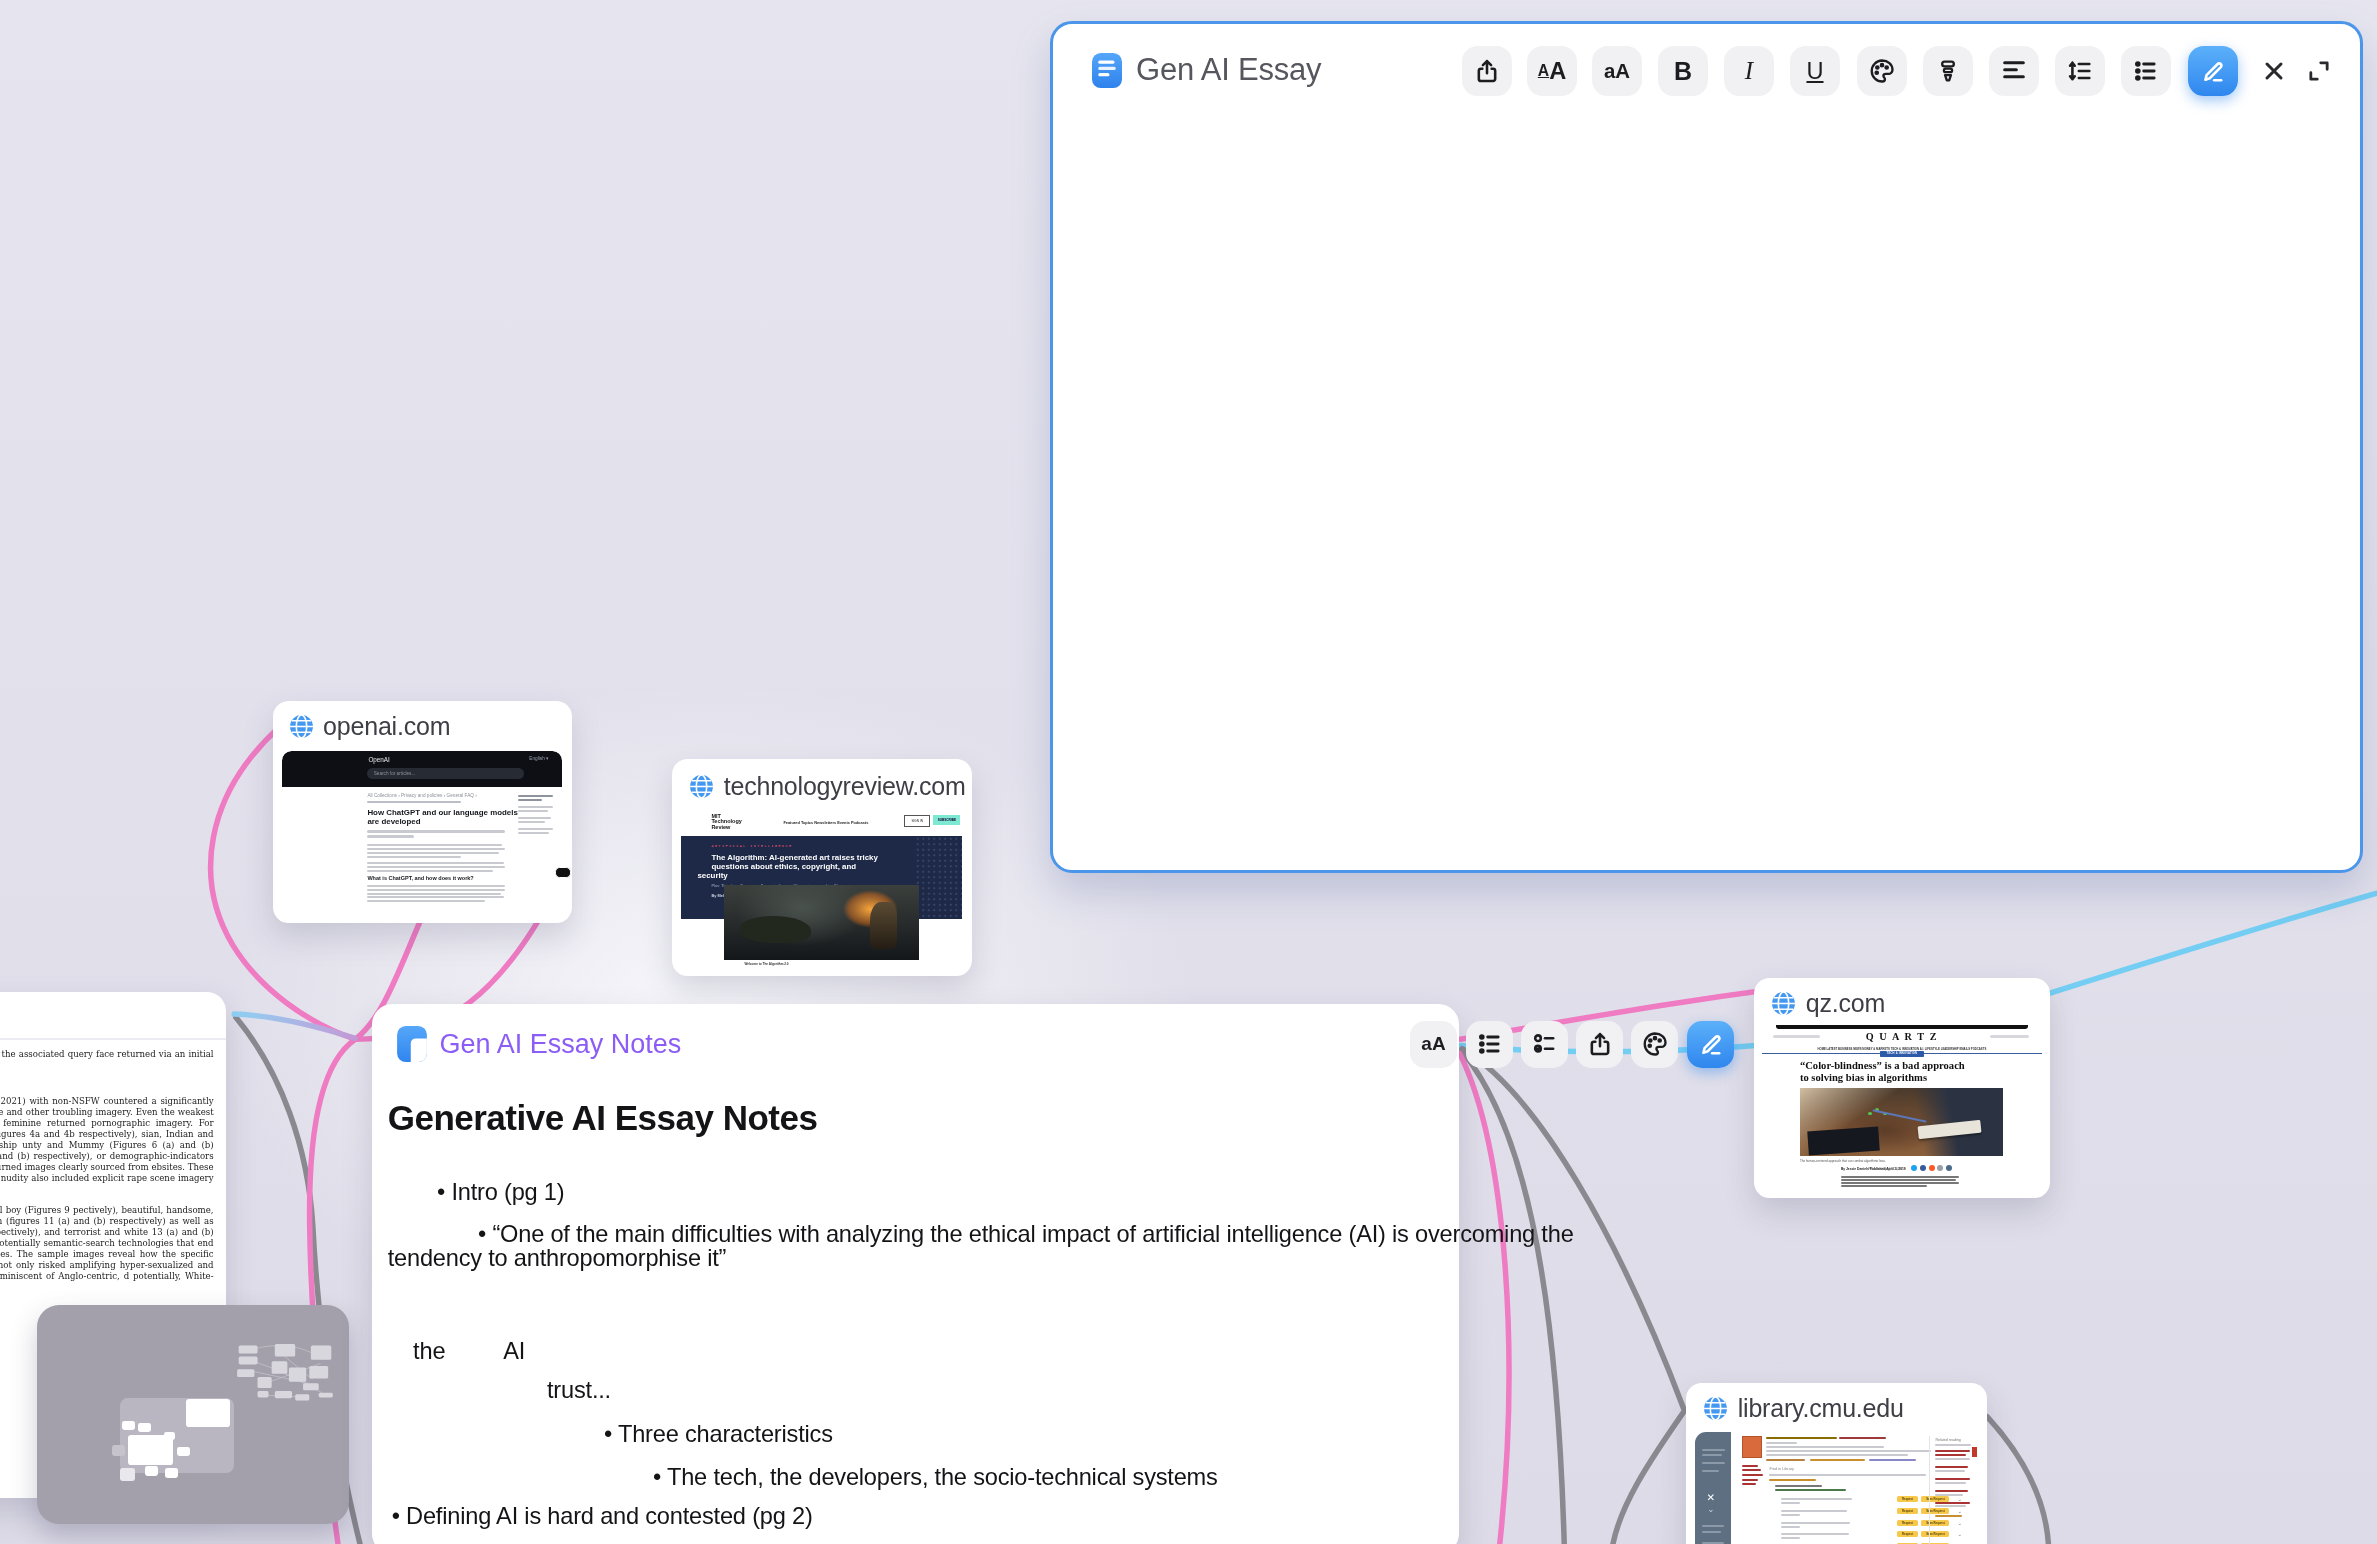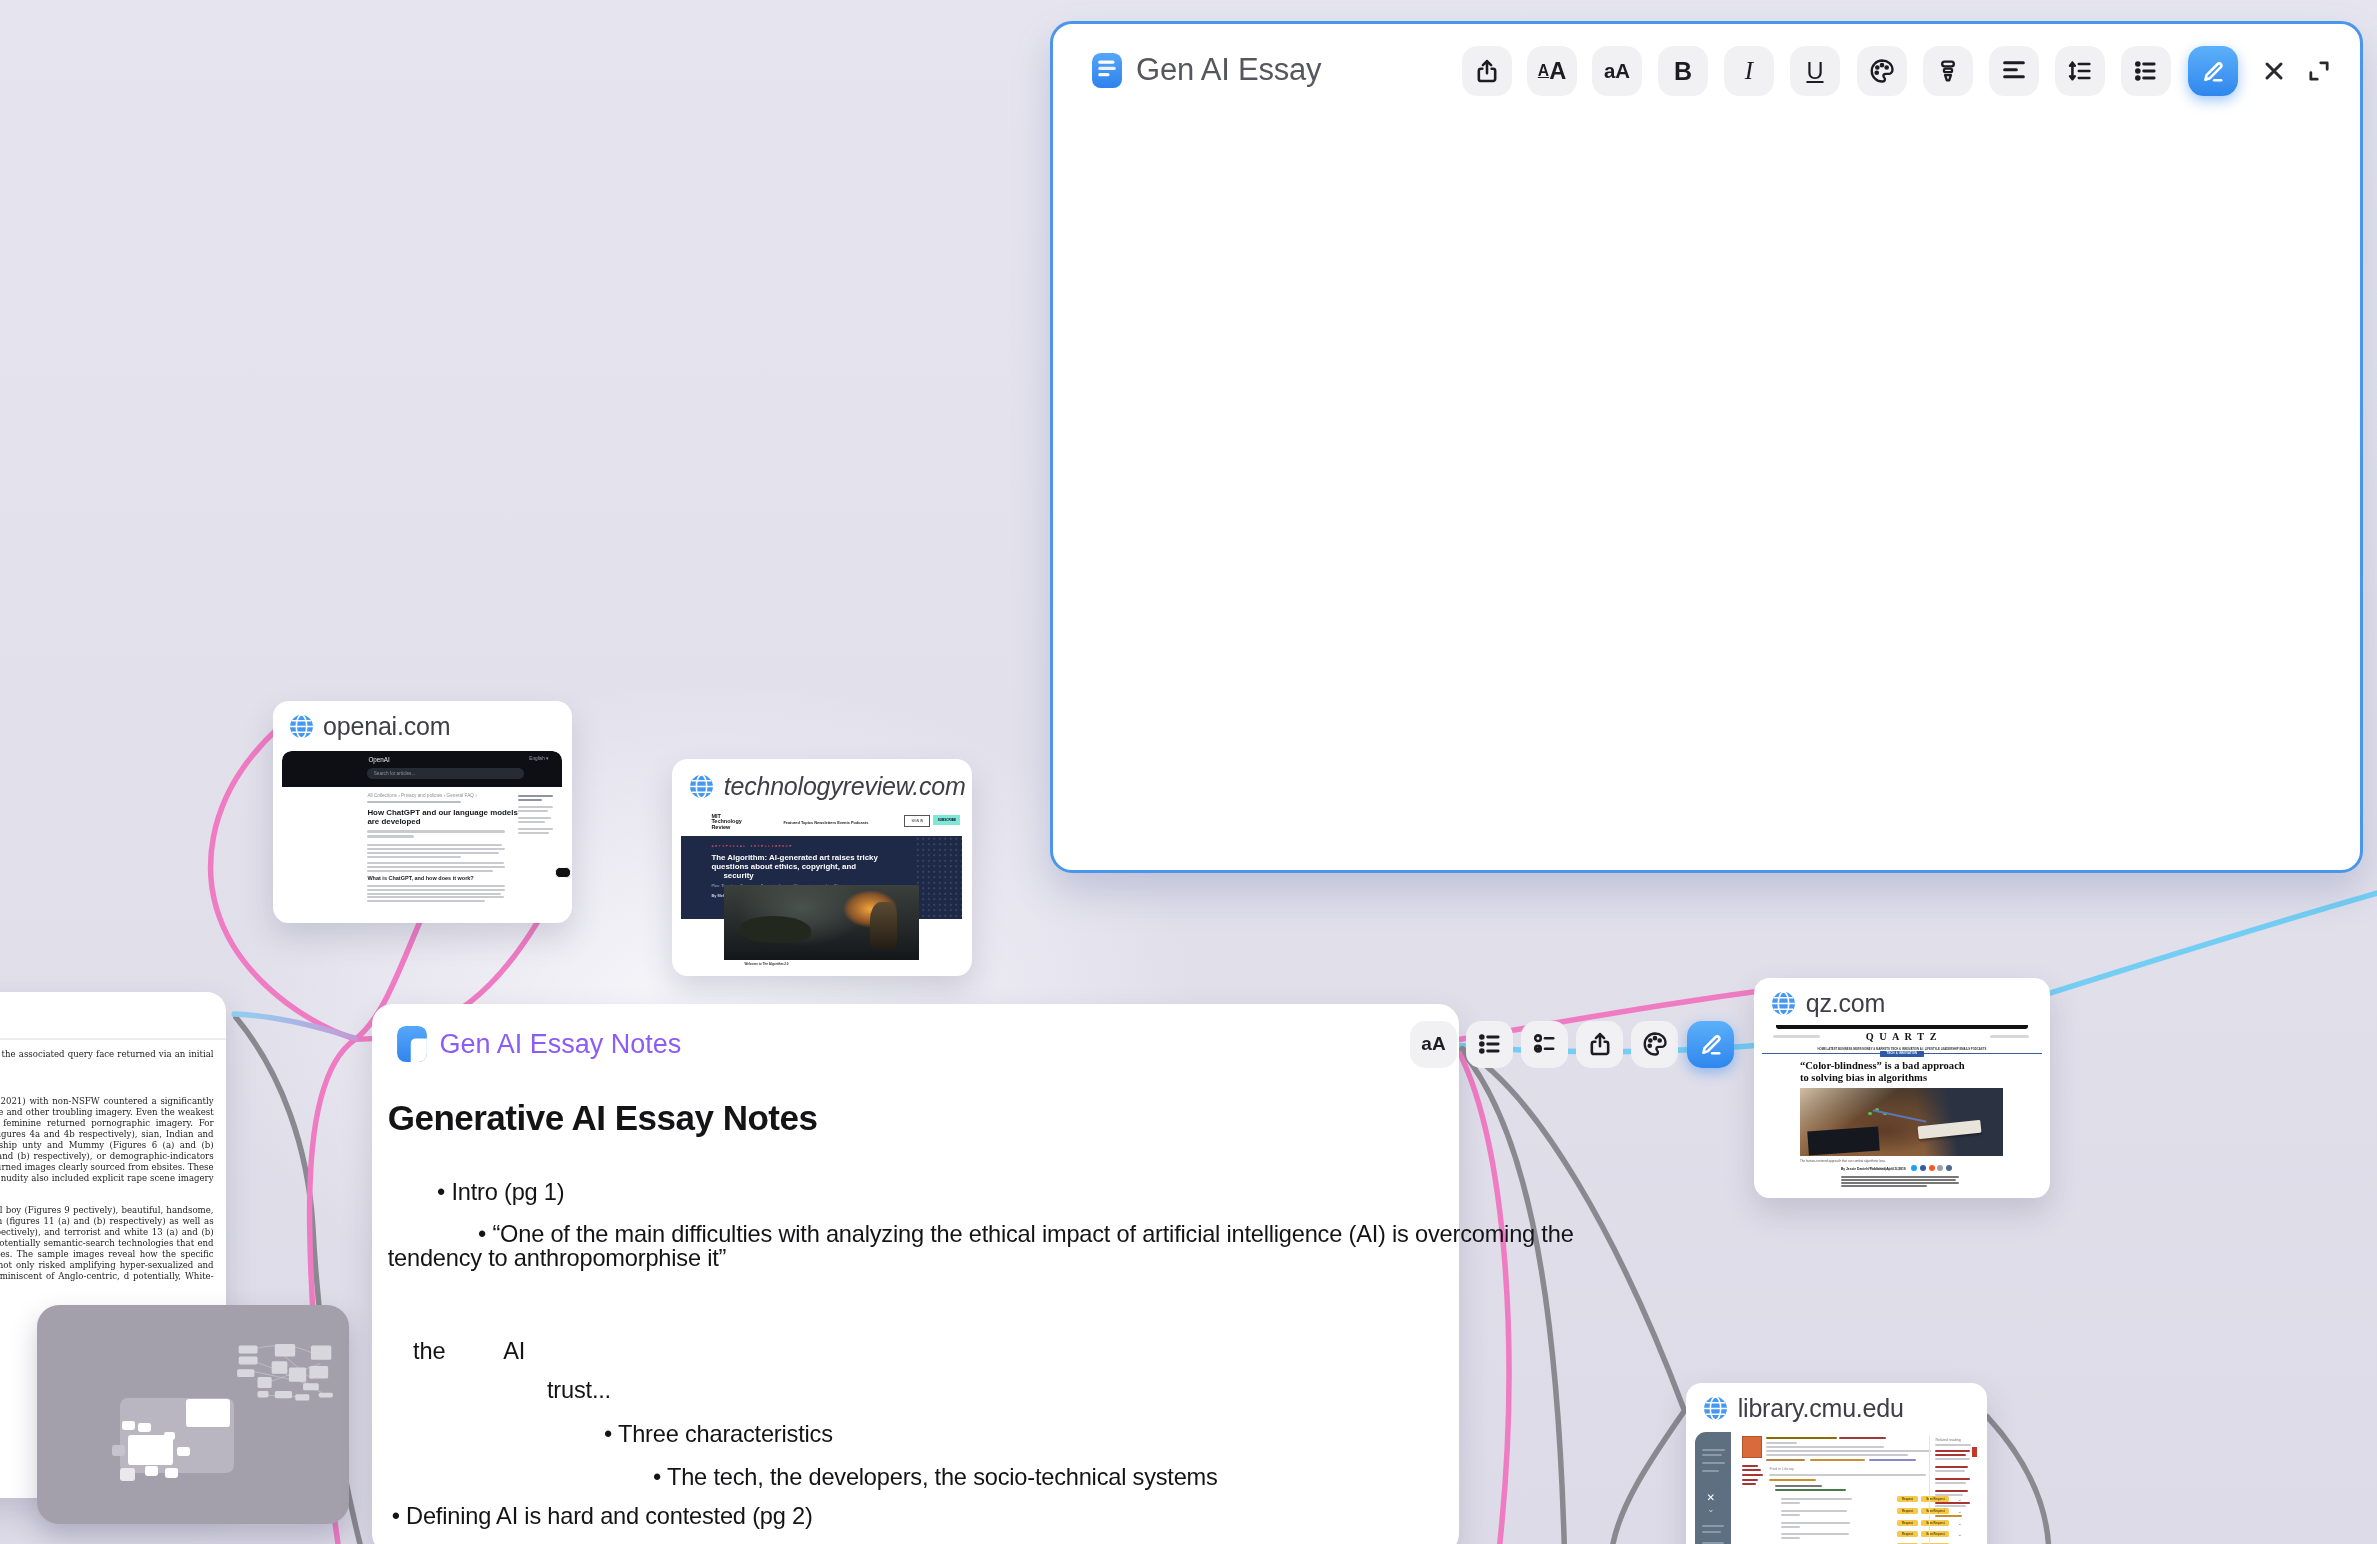--- a/index.html
+++ b/index.html
@@ -148,21 +148,21 @@
     <div class="tl" style="left:236px;top:59px;width:30px;height:2.4px;"></div>
     <div class="tl" style="left:236px;top:66px;width:33px;height:2.4px;"></div>
     <div class="tl" style="left:236px;top:70px;width:27px;height:2.4px;"></div>
     <div class="tl" style="left:236px;top:77px;width:35px;height:2.4px;"></div>
     <div class="tl" style="left:236px;top:81px;width:31px;height:2.4px;"></div>
   </div>
   <div style="position:absolute;left:282px;top:166px;width:14px;height:9.4px;background:#111;border-radius:4.7px;border:1.6px solid #fff;"></div>
 </div>
 
 <div class="card z4" style="left:672px;top:759px;width:300px;height:217px;border-radius:15.7px;">
-  <div class="cardhead" style="left:17.3px;top:12.6px;font-style:italic;">
+  <div class="cardhead" style="left:17.3px;top:12.6px;">
     <svg class="globe" viewBox="0 0 24 24">
         <circle cx="12" cy="12" r="11" fill="#4598f0"></circle>
         <g stroke="#fff" stroke-width="1.5" fill="none">
           <ellipse cx="12" cy="12" rx="5" ry="11"></ellipse>
           <path d="M1 12h22M2.8 6.5h18.4M2.8 17.5h18.4"></path>
         </g>
       </svg>
     <span class="sitelabel">technologyreview.com</span>
   </div>
   <div style="position:absolute;left:9.4px;top:50px;width:281px;height:157px;border-radius:7.9px;overflow:hidden;background:#fff;">
@@ -176,21 +176,21 @@
       <span class="tiny" style="position:static;font-size:3.1px;color:#222;">SIGN IN</span>
     </div>
     <div style="position:absolute;left:252px;top:6.3px;width:27px;height:9.4px;background:#7de9d3;display:flex;align-items:center;justify-content:center;">
       <span class="tiny" style="position:static;font-size:3.1px;color:#103;font-weight:700;">SUBSCRIBE</span>
     </div>
     <div style="position:absolute;left:0;top:27px;width:281px;height:83px;background:#1e2947;">
       <div style="position:absolute;right:0;top:0;width:47px;height:100%;background-image:radial-gradient(#39466b 0.8px, transparent 0.8px);background-size:5.5px 5.5px;"></div>
       <div class="tiny" style="left:30px;top:7.9px;font-size:3.9px;letter-spacing:1.2px;color:#ff4f6e;font-family:'Liberation Mono',monospace;">ARTIFICIAL INTELLIGENCE</div>
       <div class="tiny" style="left:30px;top:16.5px;font-size:7.9px;font-weight:800;color:#fff;">The Algorithm: AI-generated art raises tricky</div>
       <div class="tiny" style="left:30px;top:26px;font-size:7.9px;font-weight:800;color:#fff;">questions about ethics, copyright, and</div>
-      <div class="tiny" style="left:42px;top:35px;font-size:7.9px;font-weight:800;color:#fff;">security</div>
+      <div class="tiny" style="left:16px;top:35px;font-size:7.9px;font-weight:800;color:#fff;">security</div>
       <div class="tiny" style="left:30px;top:47px;font-size:3.9px;color:#aeb6cc;">Plus: There's no Tiananmen Square in the new Chinese image-making AI</div>
       <div class="tiny" style="left:30px;top:57px;font-size:3.9px;font-weight:700;color:#cfd4e2;">By Melissa Heikkilä</div>
       <div class="tiny" style="left:149px;top:57px;font-size:3.9px;color:#9aa3bd;">September 20, 2022</div>
     </div>
     <div style="position:absolute;left:43px;top:76px;width:195px;height:75px;
                 background:
                   radial-gradient(39px 27px at 75% 32%, rgba(255,170,60,.95), rgba(255,120,20,.4) 55%, rgba(0,0,0,0) 70%),
                   radial-gradient(20.4px 12.6px at 29% 58%, rgba(220,60,30,.9), rgba(120,20,10,.5) 60%, rgba(0,0,0,0) 75%),
                   radial-gradient(94px 55px at 40% 30%, #4a524d, rgba(40,44,42,0) 70%),
                   linear-gradient(#3b403d,#14171a);">

